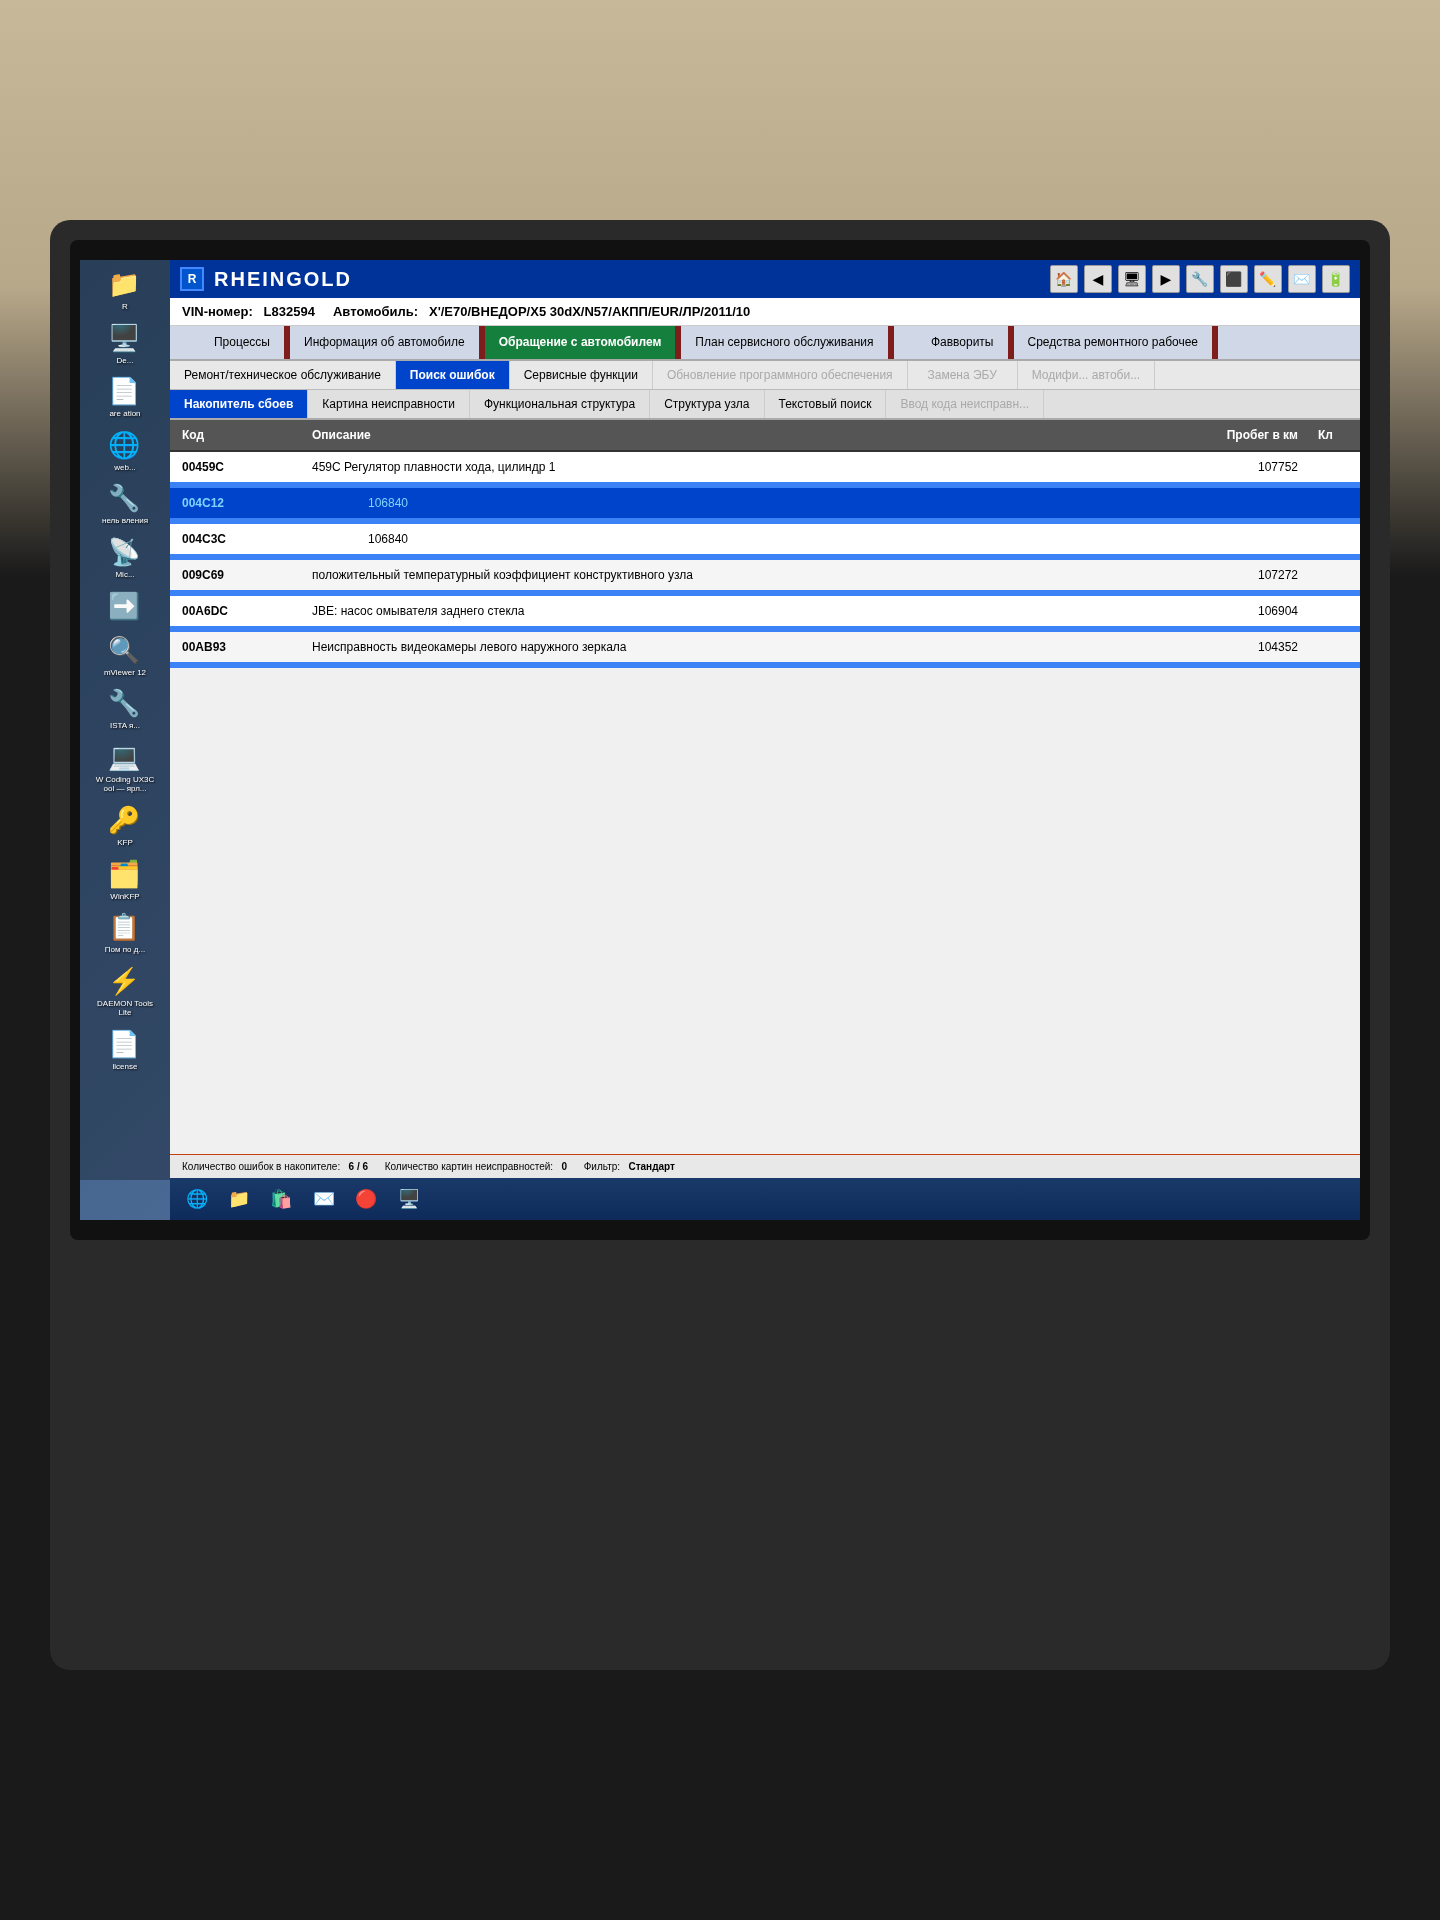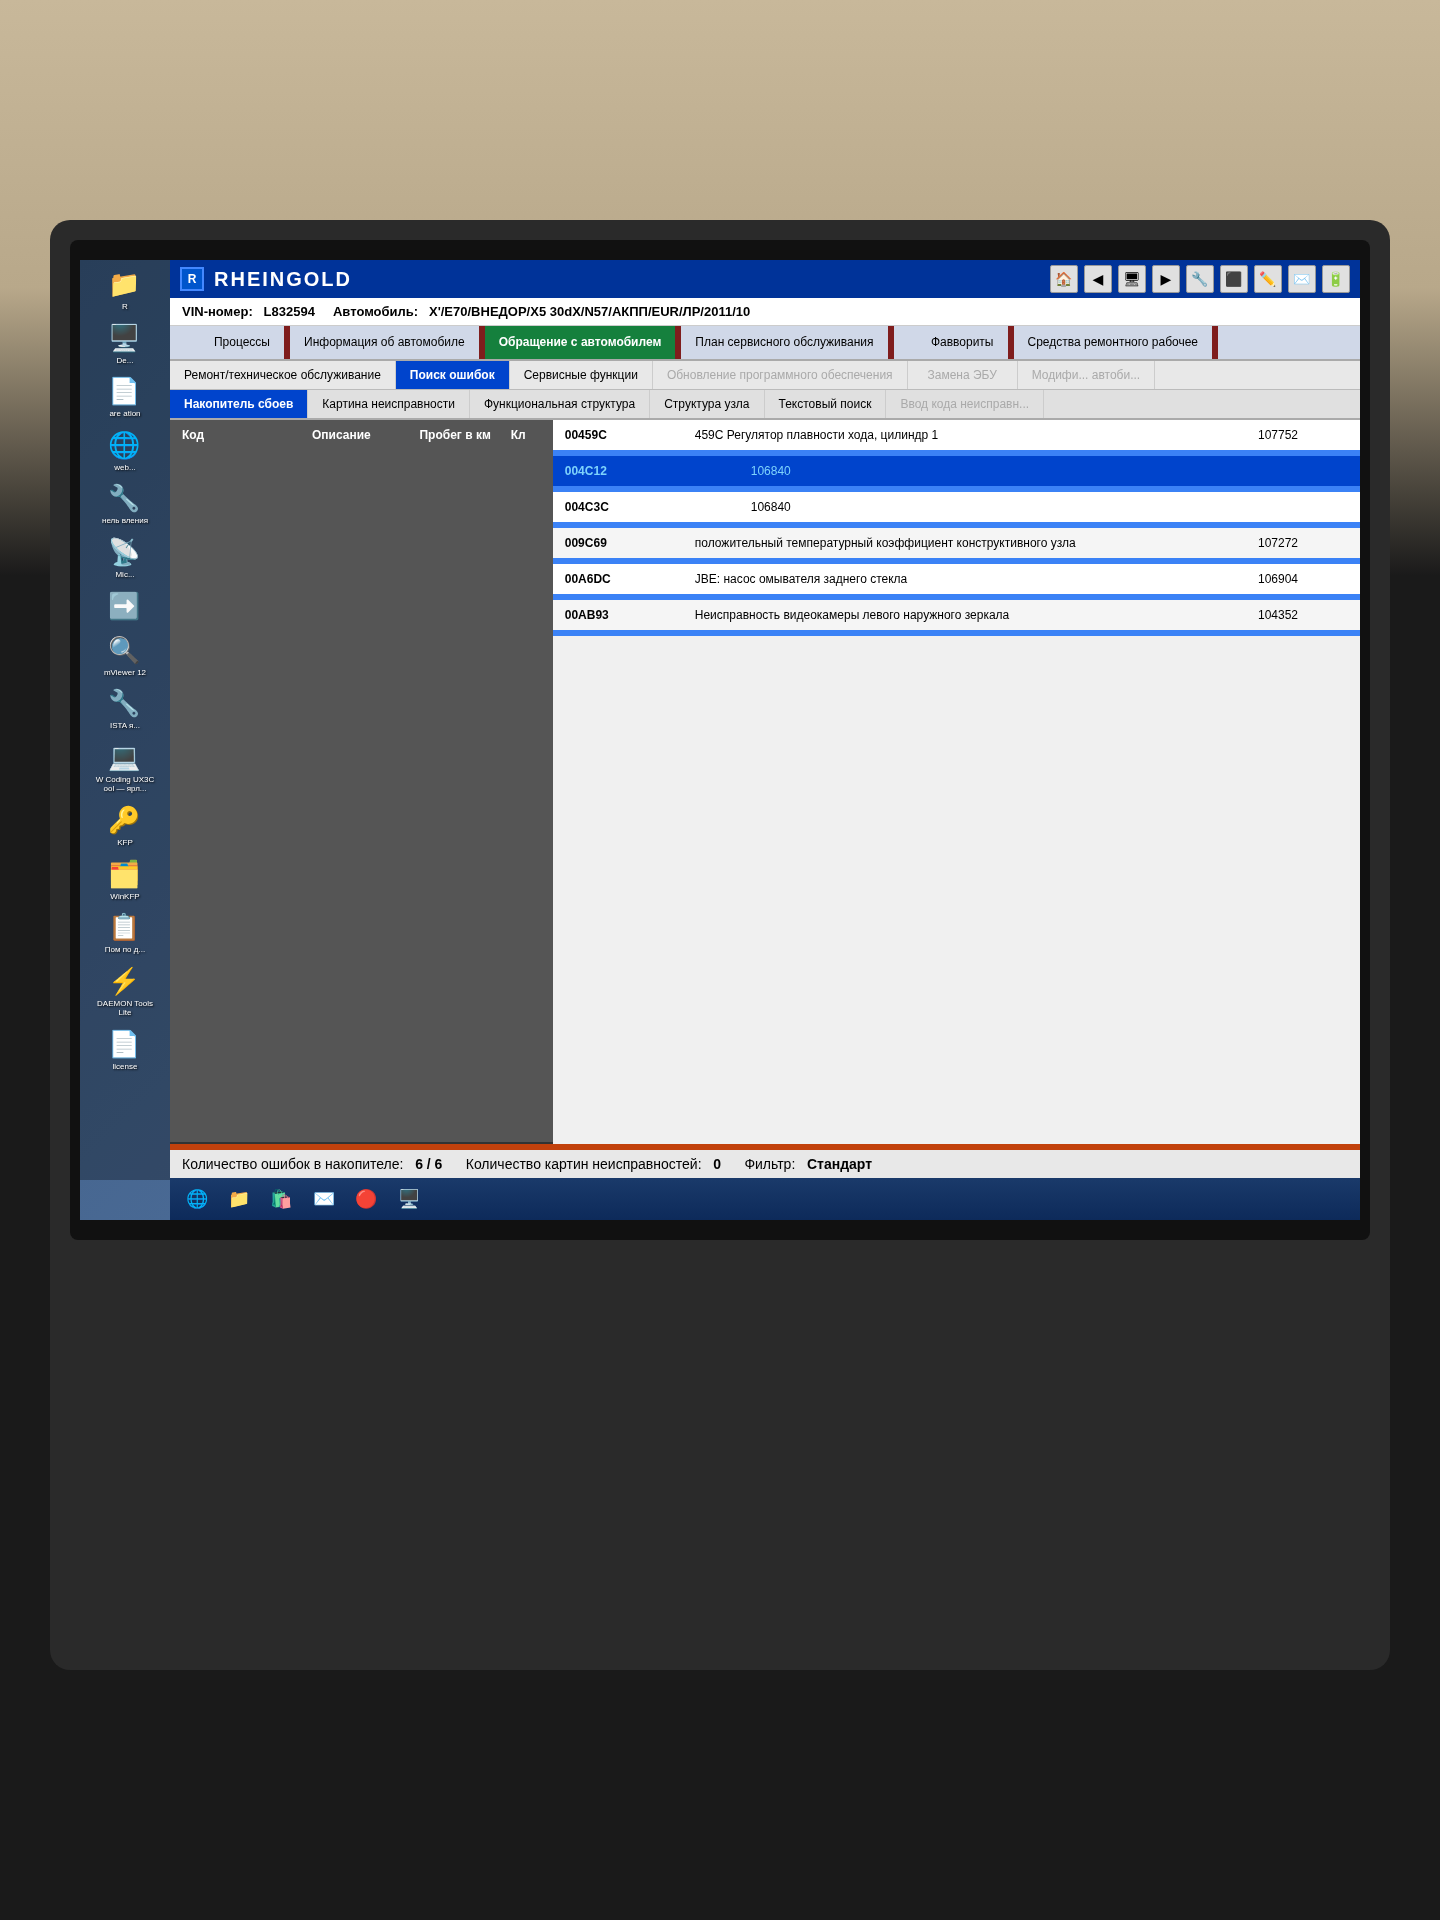--- a/index.html
+++ b/index.html
@@ -197,21 +197,21 @@
       flex: 1;
       display: flex;
       flex-direction: column;
       overflow: hidden;
     }
 
     
     .fault-table {
       flex: 1;
       display: flex;
-      flex-direction: row;
+      flex-direction: column;
       overflow: hidden;
     }
 
     .table-header {
       display: flex;
       background: #555;
       color: white;
       font-size: 12px;
       font-weight: bold;
       padding: 8px 0;
@@ -282,22 +282,22 @@
 
     .table-row .col-cl {
       width: 50px;
       padding: 8px;
     }
 
     
     .status-bar {
       background: #e8e8e8;
       padding: 6px 12px;
-      font-size: 14px;
-      border-top: 6px solid #c2410c;
+      font-size: 10px;
+      border-top: 1px solid #c2410c;
       flex-shrink: 0;
     }
 
     
     .bottom-buttons {
       display: flex;
       background: #d0d0d0;
       padding: 6px 8px;
       gap: 6px;
       flex-shrink: 0;

